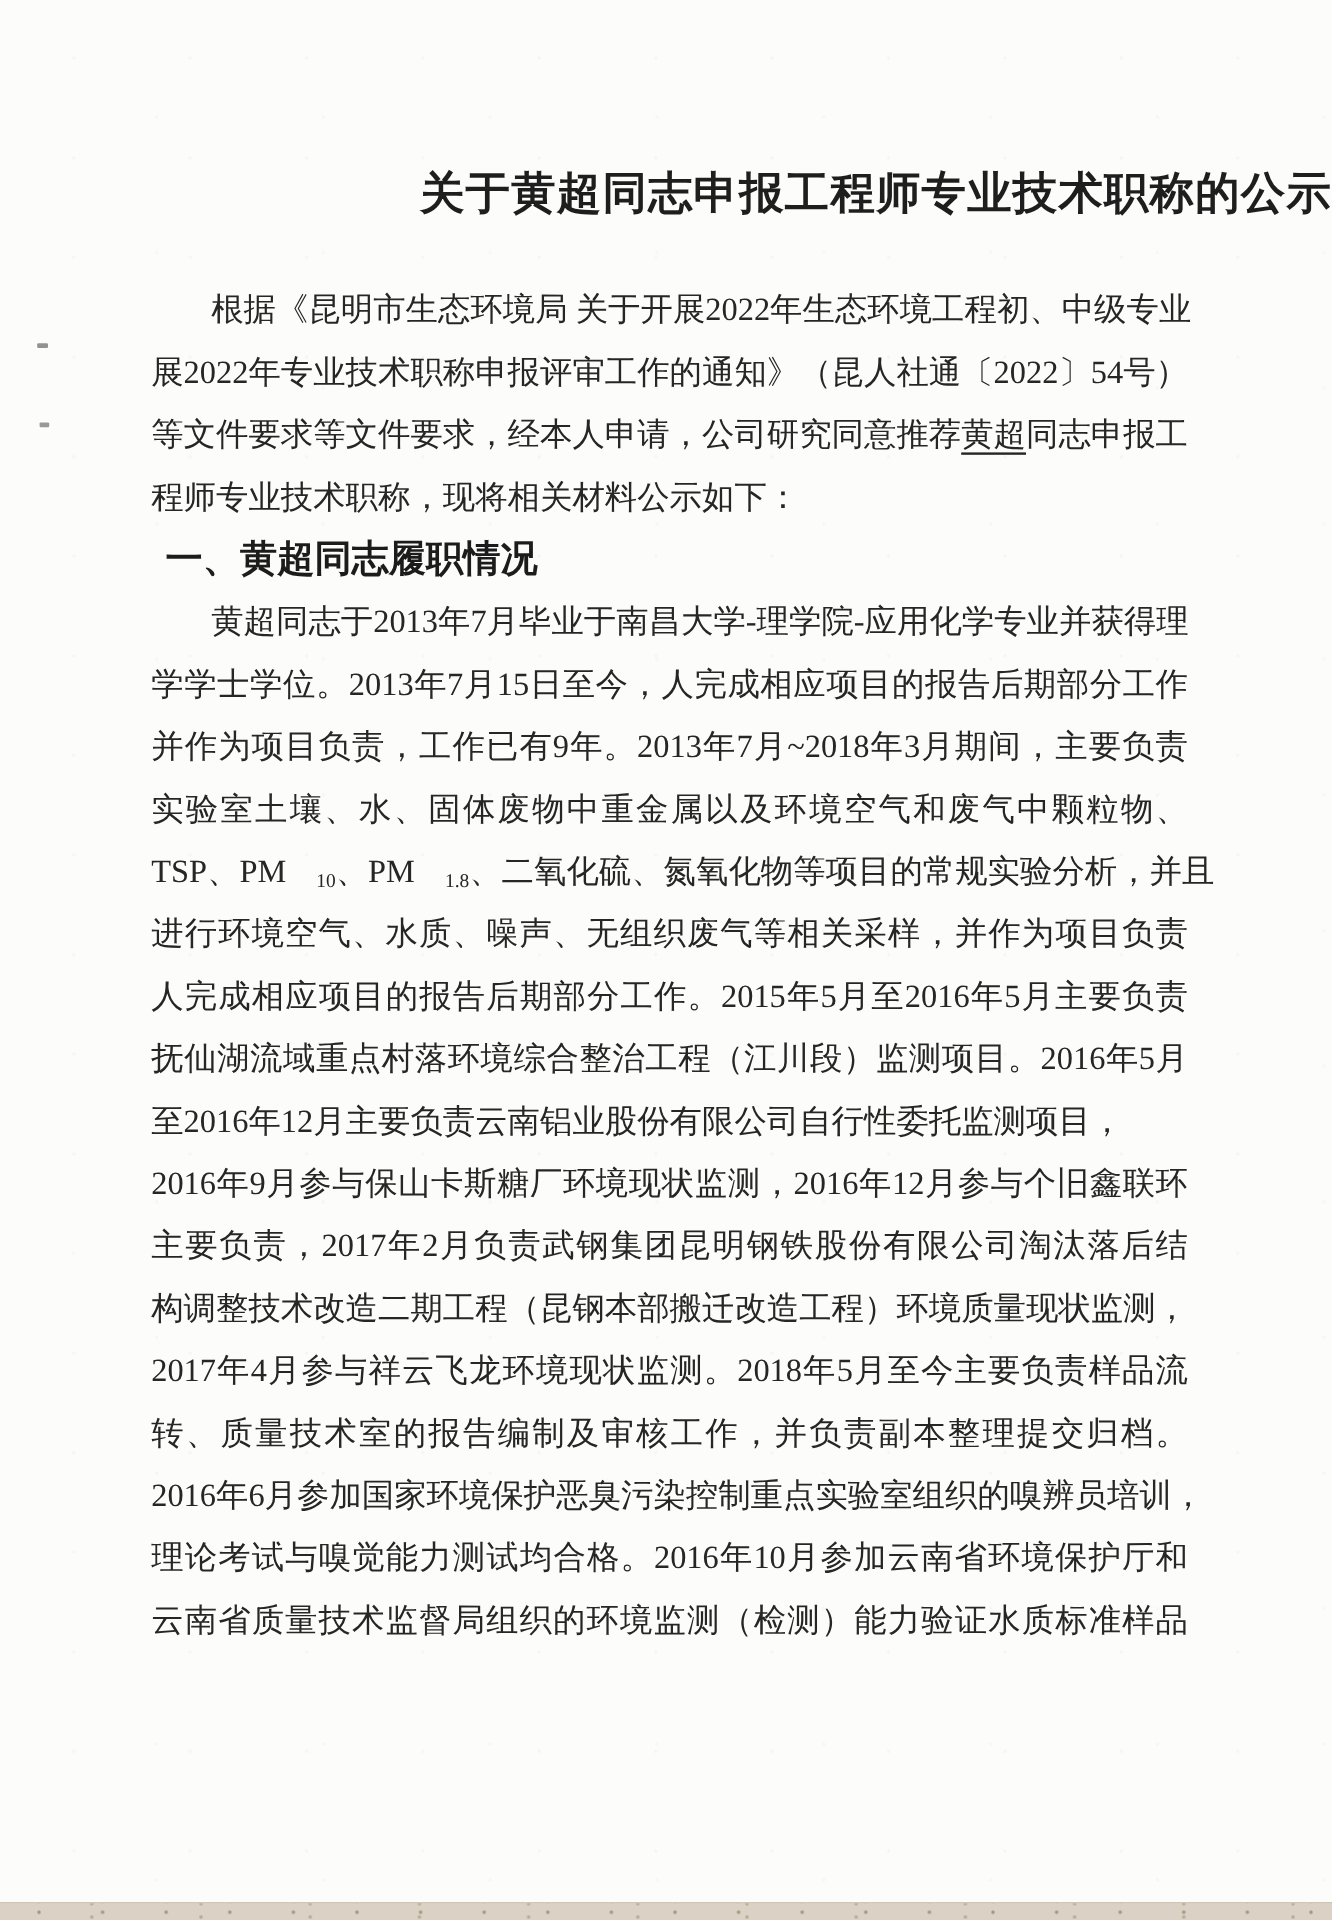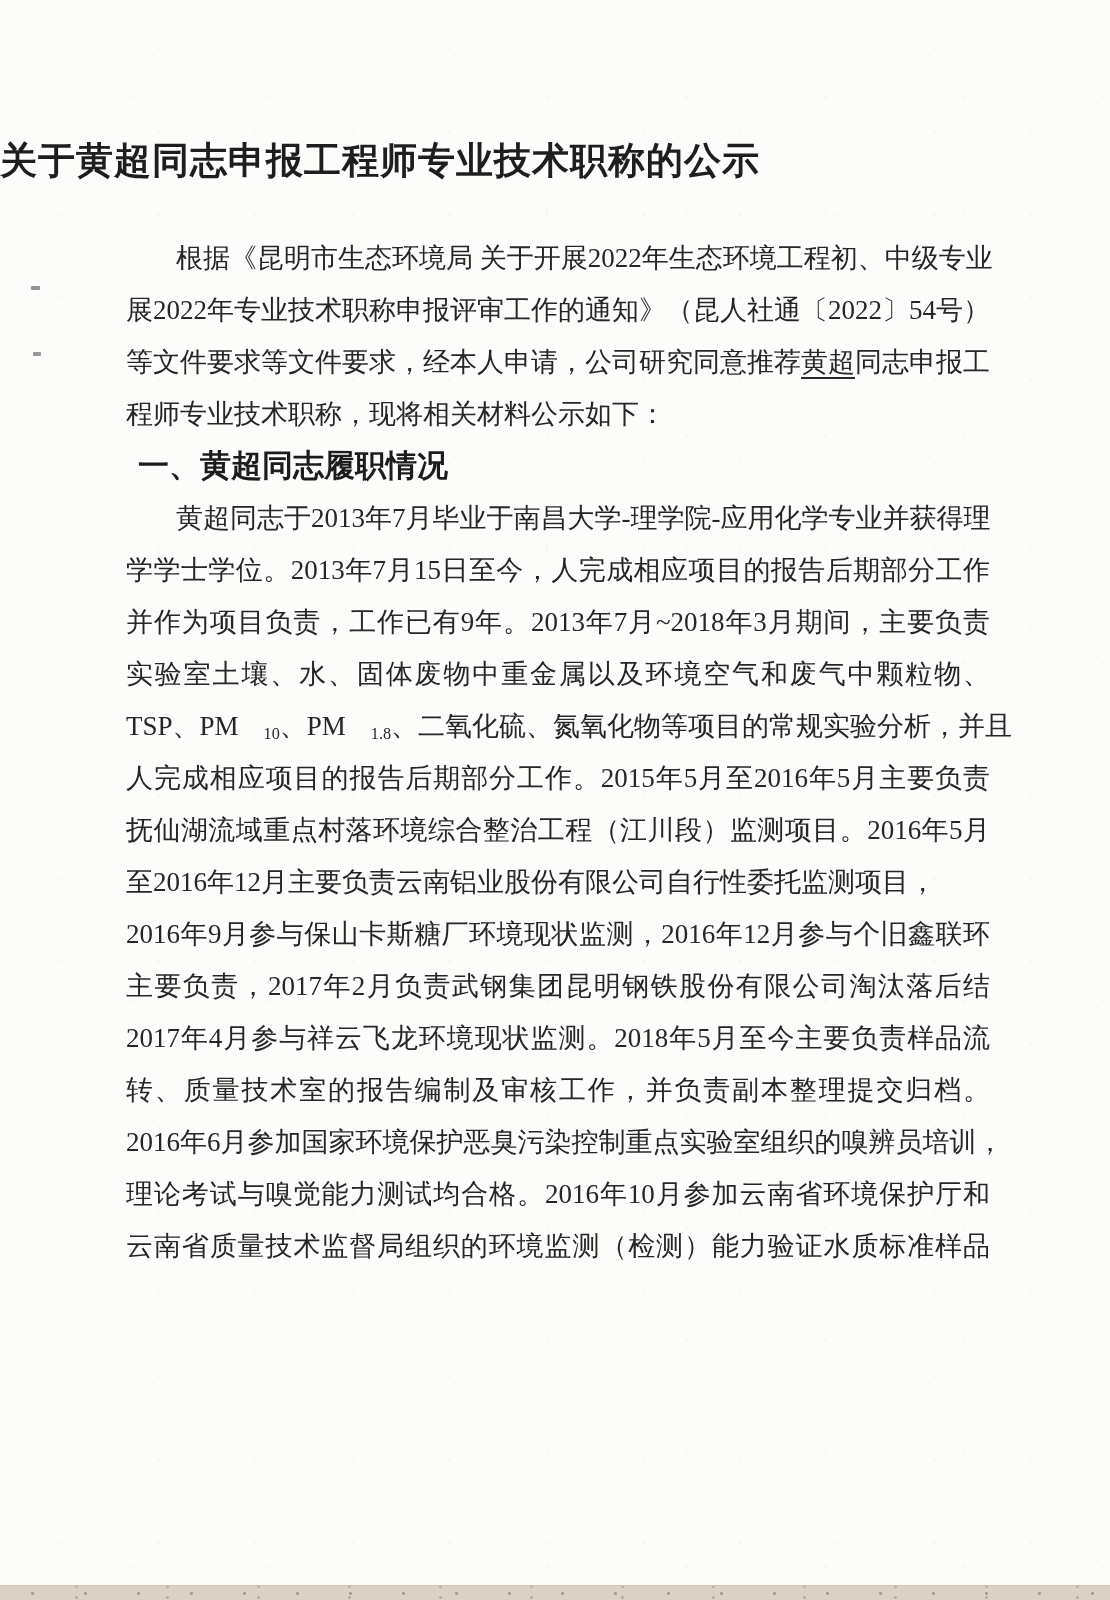--- a/index.html
+++ b/index.html
@@ -21,21 +21,21 @@
     background-size: 97px 83px, 139px 113px;
     background-position: 13px 7px, 61px 41px;
     color: #262626;
   }
   .doc-title {
     position: absolute;
     top: 136px;
     left: 0;
     width: 100%;
     margin: 0;
-    text-align: left;
+    text-align: right;
     font-size: 37px;
     font-weight: 700;
     letter-spacing: 1px;
     color: #1e1e1e;
   }
   .content {
     position: absolute;
     top: 232px;
     left: 126px;
     width: 864px;
@@ -109,25 +109,27 @@
     <p class="line"><span>等文件要求等文件要求，经本人申请，公司研究同意推荐</span><span class="underlined">黄超</span><span>同志申报工</span></p>
     <p class="line no-fill">程师专业技术职称，现将相关材料公示如下：</p>
 
     <h2 class="line heading no-fill">一、黄超同志履职情况</h2>
 
     <p class="line indent">黄超同志于2013年7月毕业于南昌大学-理学院-应用化学专业并获得理</p>
     <p class="line">学学士学位。2013年7月15日至今，人完成相应项目的报告后期部分工作</p>
     <p class="line">并作为项目负责，工作已有9年。2013年7月~2018年3月期间，主要负责</p>
     <p class="line">实验室土壤、水、固体废物中重金属以及环境空气和废气中颗粒物、</p>
     <p class="line"><span>TSP、PM</span><sub>10</sub><span>、PM</span><sub>1.8</sub><span>、二氧化硫、氮氧化物等项目的常规实验分析，并且</span></p>
+    <p class="line">进行环境空气、水质、噪声、无组织废气等相关采样，并作为项目负责</p>
     <p class="line">人完成相应项目的报告后期部分工作。2015年5月至2016年5月主要负责</p>
     <p class="line">抚仙湖流域重点村落环境综合整治工程（江川段）监测项目。2016年5月</p>
     <p class="line no-fill">至2016年12月主要负责云南铝业股份有限公司自行性委托监测项目，</p>
     <p class="line">2016年9月参与保山卡斯糖厂环境现状监测，2016年12月参与个旧鑫联环</p>
     <p class="line">主要负责，2017年2月负责武钢集团昆明钢铁股份有限公司淘汰落后结</p>
+    <p class="line">构调整技术改造二期工程（昆钢本部搬迁改造工程）环境质量现状监测，</p>
     <p class="line">2017年4月参与祥云飞龙环境现状监测。2018年5月至今主要负责样品流</p>
     <p class="line">转、质量技术室的报告编制及审核工作，并负责副本整理提交归档。</p>
     <p class="line">2016年6月参加国家环境保护恶臭污染控制重点实验室组织的嗅辨员培训，</p>
     <p class="line">理论考试与嗅觉能力测试均合格。2016年10月参加云南省环境保护厅和</p>
     <p class="line">云南省质量技术监督局组织的环境监测（检测）能力验证水质标准样品</p>
 
   </div>
 
   <div class="bottom-band"></div>
 

